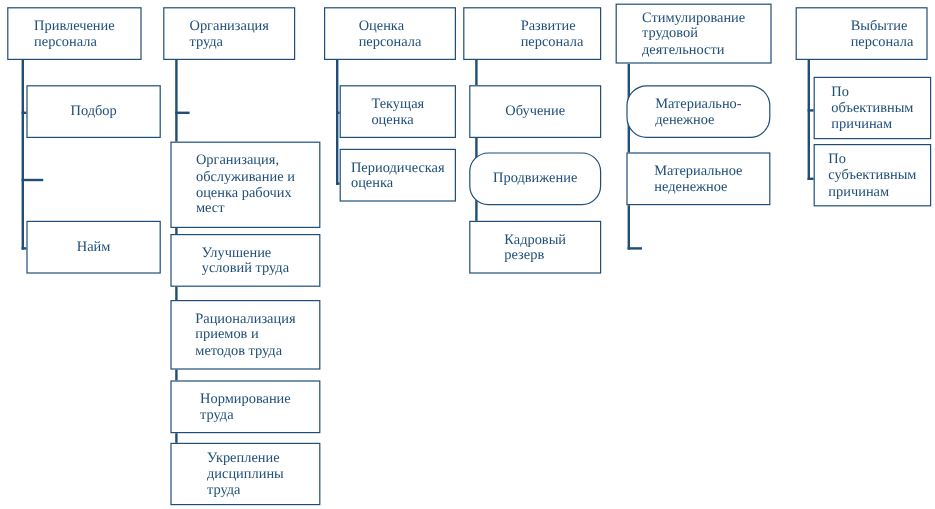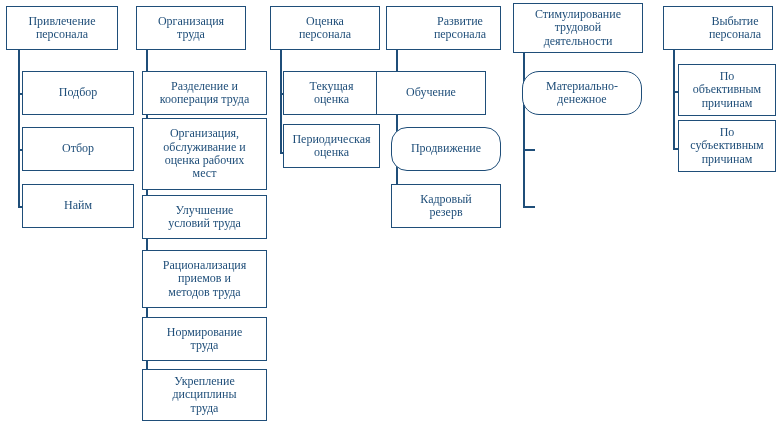--- a/index.html
+++ b/index.html
@@ -17,21 +17,21 @@
   }
   .node {
     position: absolute;
     box-sizing: border-box;
     border: 1.5px solid #1F4E79;
     background: #ffffff;
     color: #1F4E79;
     display: flex;
     align-items: center;
     justify-content: center;
-    text-align: center;
+    text-align: left;
     line-height: 1.12;
     font-size: 12px;
     padding: 1px 2px;
     z-index: 2;
   }
   .node.head {
     font-size: 12px;
   }
   .conn {
     position: absolute;
@@ -48,36 +48,33 @@
 
   <div class="node head" style="left: 6px; top: 6px; width: 112px; height: 44px; white-space: pre-line;">Привлечение
 персонала</div>
 
   <div class="conn v" style="left:18px; top:50px; height:158px;"></div>
   <div class="conn h" style="left:18px; top:93px; width:18px;"></div>
   <div class="conn h" style="left:18px; top:149px; width:18px;"></div>
   <div class="conn h" style="left:18px; top:206px; width:18px;"></div>
 
   <div class="node" style="left: 22px; top: 71px; width: 112px; height: 44px; white-space: pre-line;">Подбор</div>
-  <div class="node" style="left: 22px; top: 127px; width: 112px; height: 44px; white-space: pre-line;">Отбор</div>
   <div class="node" style="left: 22px; top: 184px; width: 112px; height: 44px; white-space: pre-line;">Найм</div>
 
   <div class="node head" style="left: 136px; top: 6px; width: 110px; height: 44px; white-space: pre-line;">Организация
 труда</div>
 
   <div class="conn v" style="left:146px; top:50px; height:348px;"></div>
   <div class="conn h" style="left:146px; top:93px; width:12px;"></div>
   <div class="conn h" style="left:146px; top:154px; width:12px;"></div>
   <div class="conn h" style="left:146px; top:217px; width:12px;"></div>
   <div class="conn h" style="left:146px; top:278px; width:12px;"></div>
   <div class="conn h" style="left:146px; top:339px; width:12px;"></div>
   <div class="conn h" style="left:146px; top:397px; width:12px;"></div>
 
-  <div class="node" style="left: 142px; top: 71px; width: 125px; height: 44px; white-space: pre-line;">Разделение и
-кооперация труда</div>
   <div class="node" style="left: 142px; top: 118px; width: 125px; height: 72px; white-space: pre-line;">Организация,
 обслуживание  и
 оценка рабочих
 мест</div>
   <div class="node" style="left: 142px; top: 195px; width: 125px; height: 44px; white-space: pre-line; font-family: Liberation Serif, serif;">Улучшение
 условий труда</div>
   <div class="node" style="left: 142px; top: 250px; width: 125px; height: 58px; white-space: pre-line;">Рационализация
 приемов и
 методов труда</div>
   <div class="node" style="left: 142px; top: 317px; width: 125px; height: 44px; white-space: pre-line;">Нормирование
@@ -99,36 +96,38 @@
 оценка</div>
 
   <div class="node head" style="left: 386px; top: 6px; width: 115px; height: 44px; white-space: pre-line; padding-left: 35px;">Развитие
 персонала</div>
 
   <div class="conn v" style="left:396px; top:50px; height:158px;"></div>
   <div class="conn h" style="left:396px; top:93px; width:12px;"></div>
   <div class="conn h" style="left:396px; top:149px; width:12px;"></div>
   <div class="conn h" style="left:396px; top:206px; width:12px;"></div>
 
-  <div class="node" style="left: 376px; top: 71px; width: 110px; height: 44px; white-space: pre-line;">Обучение</div>
+  <div class="node" style="left: 391px; top: 71px; width: 110px; height: 44px; white-space: pre-line;">Обучение</div>
   <div class="node" style="left: 391px; top: 127px; width: 110px; height: 44px; white-space: pre-line; border-radius: 16px;">Продвижение</div>
   <div class="node" style="left: 391px; top: 184px; width: 110px; height: 44px; white-space: pre-line;">Кадровый
 резерв</div>
 
   <div class="node head" style="left: 513px; top: 3px; width: 130px; height: 50px; white-space: pre-line;">Стимулирование
 трудовой
 деятельности</div>
 
   <div class="conn v" style="left:523px; top:53px; height:155px;"></div>
   <div class="conn h" style="left:523px; top:93px; width:12px;"></div>
   <div class="conn h" style="left:523px; top:149px; width:12px;"></div>
   <div class="conn h" style="left:523px; top:206px; width:12px;"></div>
 
   <div class="node" style="left: 522px; top: 71px; width: 120px; height: 44px; white-space: pre-line; border-radius: 17px;">Материально-
 денежное</div>
+  <div class="node" style="left: 522px; top: 127px; width: 120px; height: 44px; white-space: pre-line;">Материальное
+неденежное</div>
 
   <div class="node head" style="left: 663px; top: 6px; width: 110px; height: 44px; white-space: pre-line; padding-left: 36px;">Выбытие
 персонала</div>
 
   <div class="conn v" style="left:673px; top:50px; height:100px;"></div>
   <div class="conn h" style="left:673px; top:91px; width:8px;"></div>
   <div class="conn h" style="left:673px; top:148px; width:8px;"></div>
 
   <div class="node" style="left: 678px; top: 64px; width: 98px; height: 52px; white-space: pre-line;">По
 объективным

